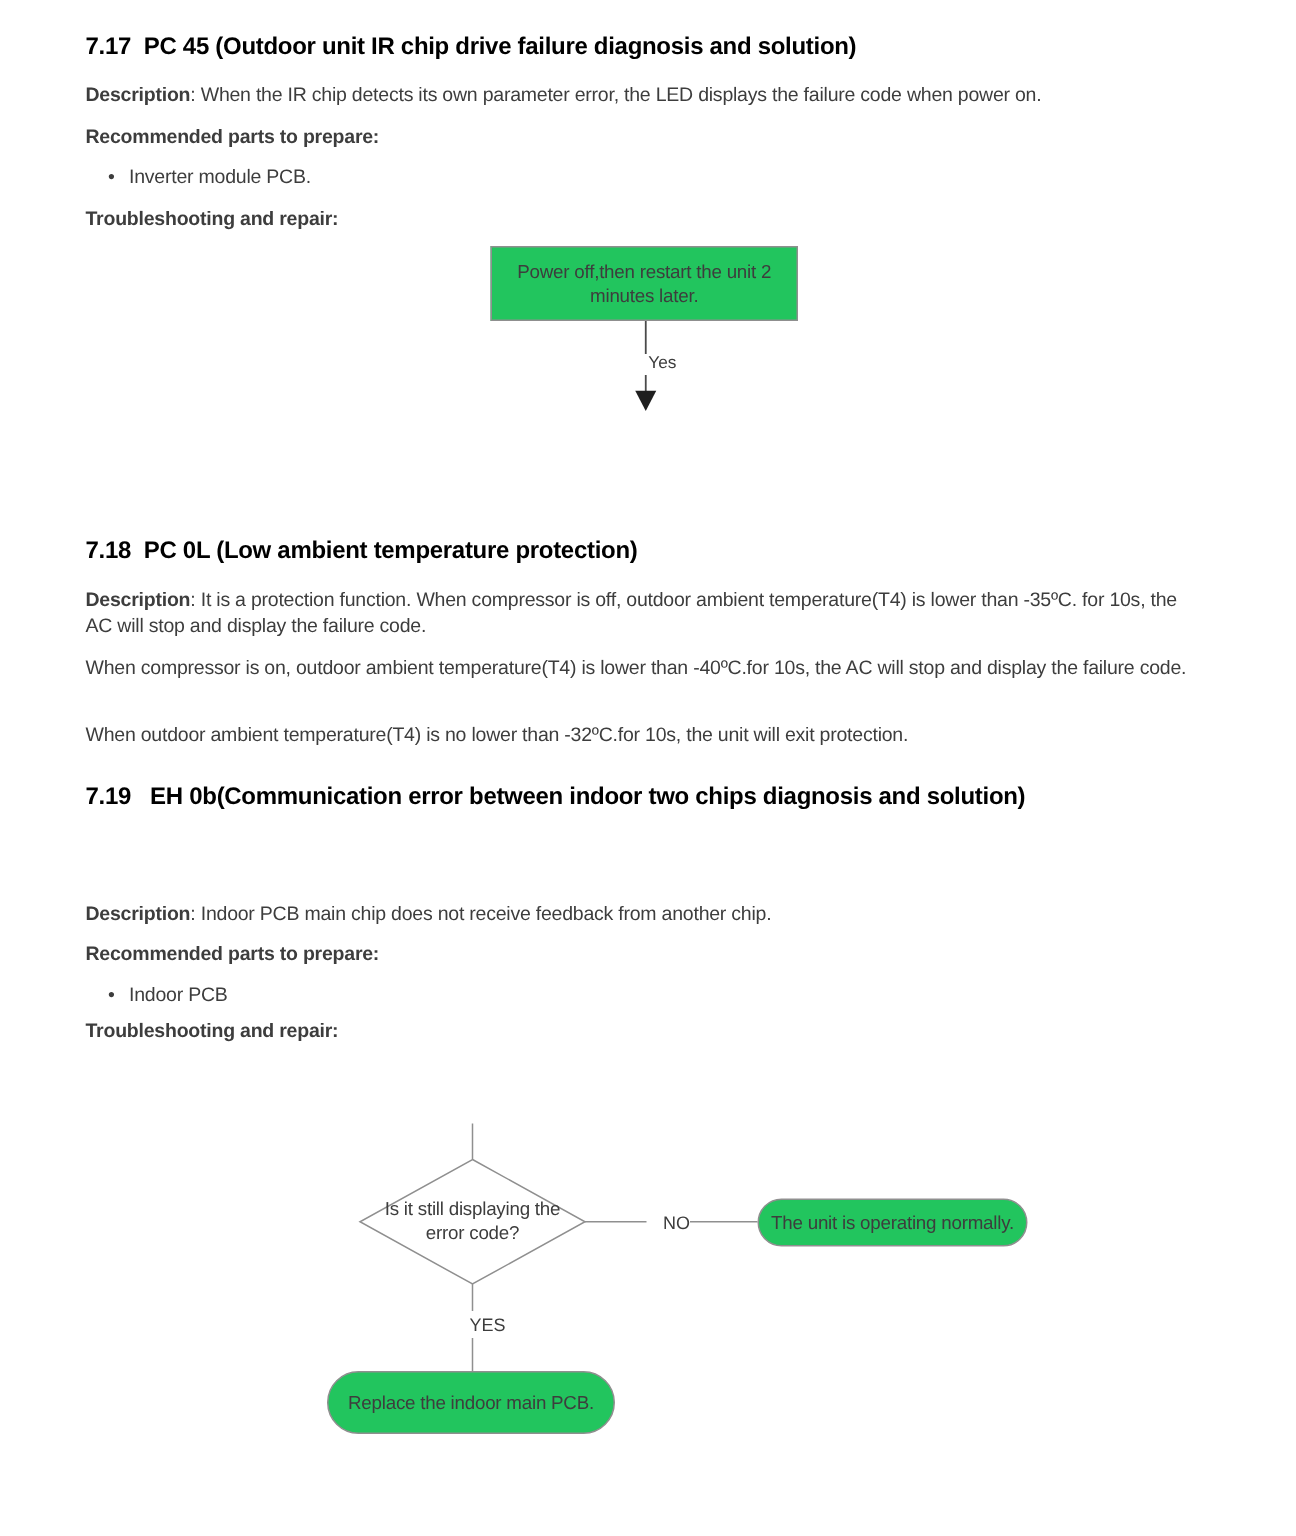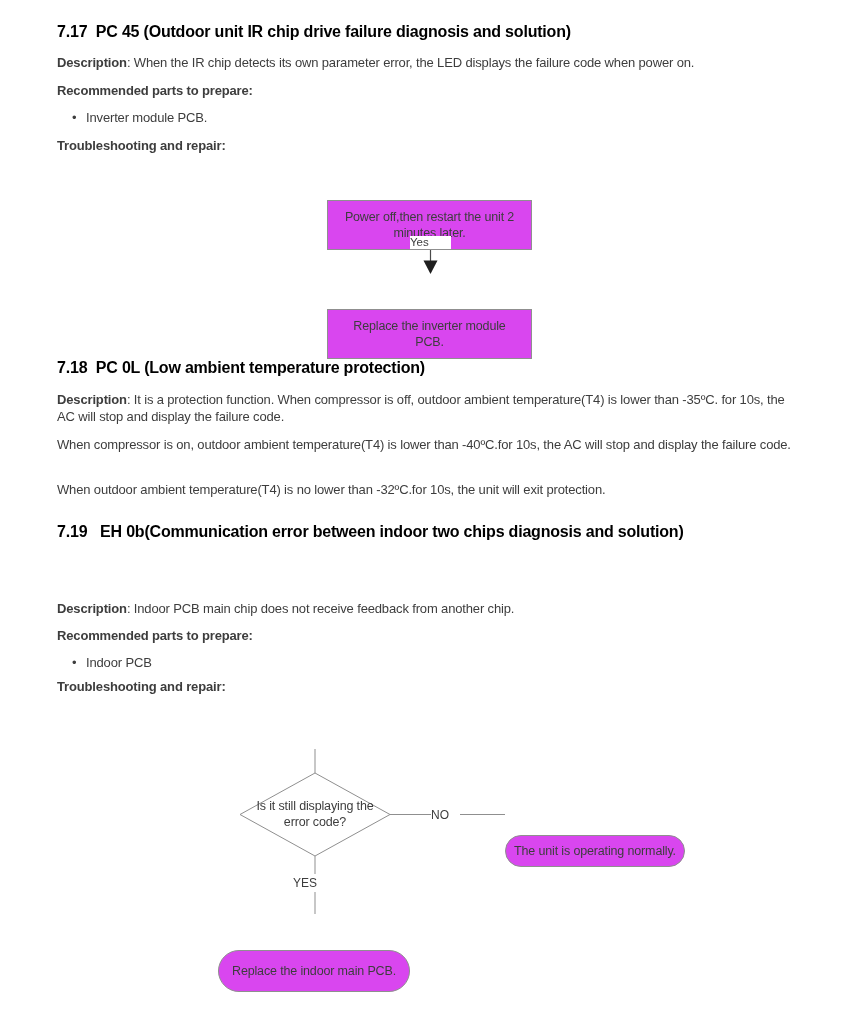--- a/index.html
+++ b/index.html
@@ -34,33 +34,32 @@
   .bullet-dot { width: 14px; flex: 0 0 14px; text-align: left; }
   .fc-text {
     font-size: 12.5px;
     line-height: 16px;
     letter-spacing: -0.15px;
     color: #3d3d3d;
     text-align: center;
   }
   .fc-box {
     border: 1px solid #8f8f8f;
-    background: #d946ef;
+    background: #22c55e;
     display: flex;
     align-items: center;
     justify-content: center;
     text-align: center;
-    margin-top: 36px;
   }
   .stadium-lg { border-radius: 21px; }
   .stadium-sm { border-radius: 16px; text-align: center; }
   .branch-label {
     font-size: 11.5px;
     line-height: 13px;
-    text-align: left;
+    text-align: right;
     color: #3d3d3d;
     background: #ffffff;
   }
   .branch-label.big { font-size: 12px; line-height: 16px; }
   svg.connector-layer { position: absolute; left: 0; top: 0; pointer-events: none; }
 </style>
 </head>
 <body>
 
 <div class="page">
@@ -91,21 +90,20 @@
     <span class="bullet-dot">•</span>
     <span>Inverter module PCB.</span>
   </div>
 
   <p class="body-text b abs" style="left:57px; top:137px; width:740px;">Troubleshooting and repair:</p>
 
   <div class="fc-box fc-text abs" style="left:327px; top:164px; width:205px; height:50px; padding:0 11px;">Power off,then restart the unit 2 minutes later.</div>
 
   <div class="branch-label abs" style="left:410px; top:236px; width:41px;">Yes</div>
 
-  <div class="fc-box fc-text abs" style="left:327px; top:273px; width:205px; height:50px; padding:0 11px;">Replace the inverter module PCB.</div>
 
   <h2 class="sec-heading abs" style="left:57px; top:358px; width:760px;">7.18  PC 0L (Low ambient temperature protection)</h2>
 
   <p class="body-text abs" style="left:57px; top:391px; width:740px;">
     <span class="b">Description</span><span>: It is a protection function. When compressor is off, outdoor ambient temperature(T4) is lower than -35ºC. for 10s, the AC will stop and display the failure code.</span>
   </p>
 
   <p class="body-text abs" style="left:57px; top:436px; width:740px;">When compressor is on, outdoor ambient temperature(T4) is lower than -40ºC.for 10s, the AC will stop and display the failure code.</p>
 
   <p class="body-text abs" style="left:57px; top:481px; width:740px;">When outdoor ambient temperature(T4) is no lower than -32ºC.for 10s, the unit will exit protection.</p>

